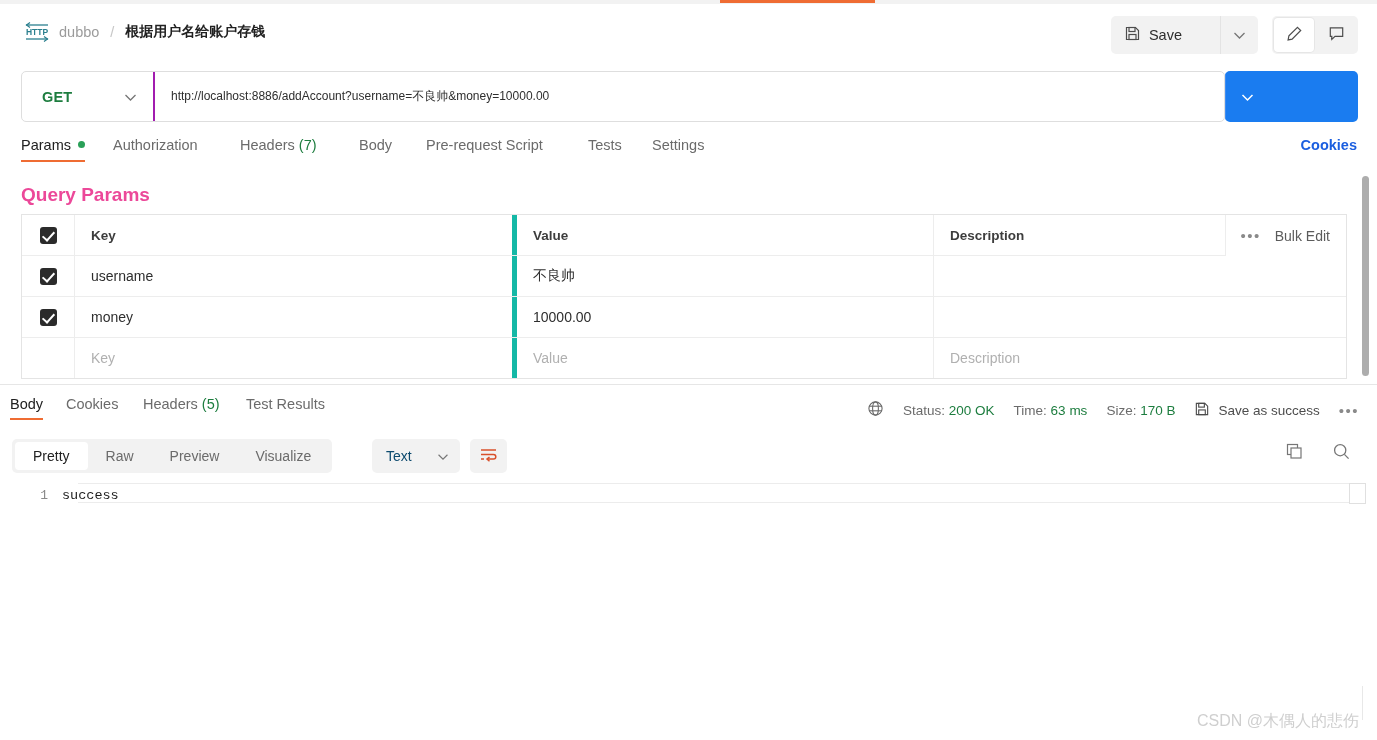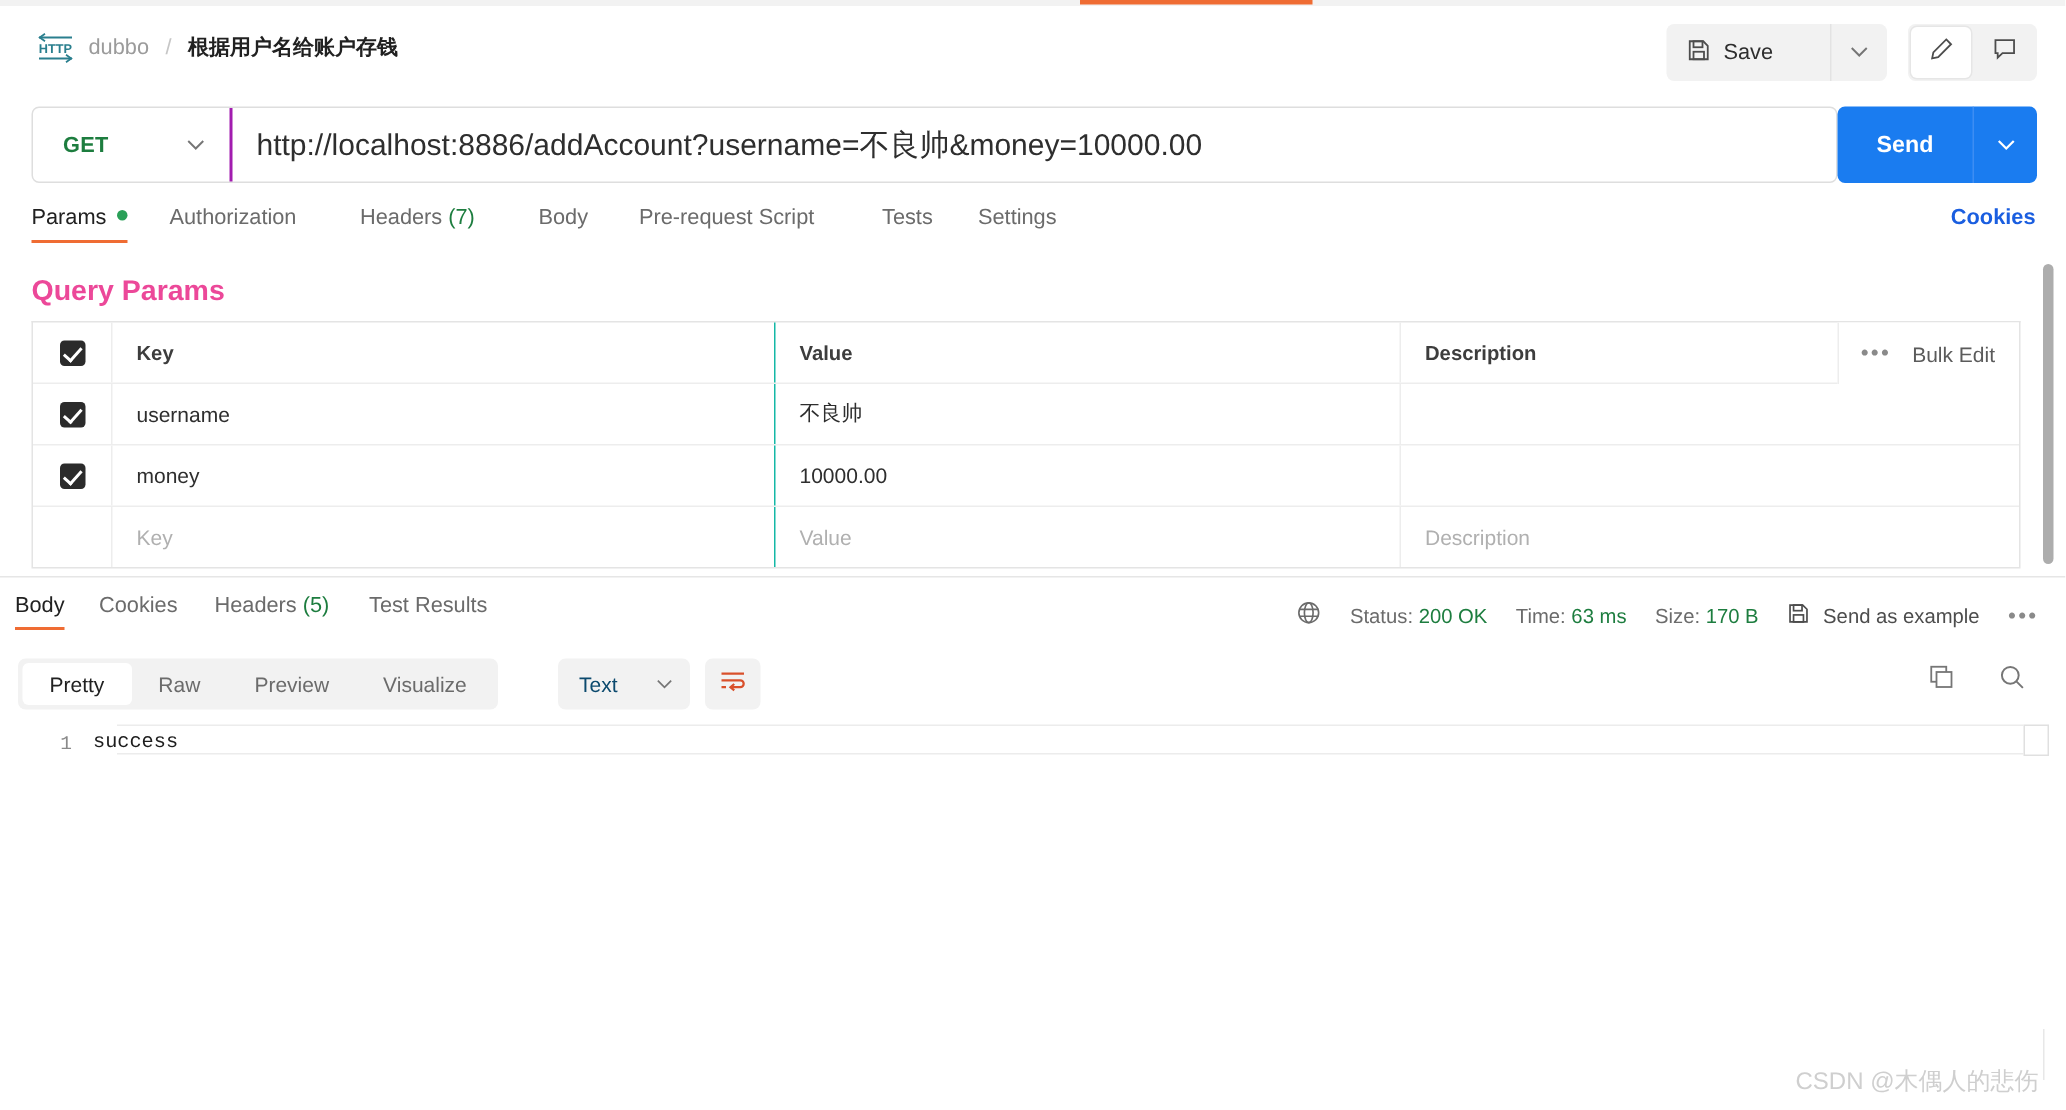--- a/index.html
+++ b/index.html
@@ -32,21 +32,21 @@
   .icon-group { display: flex; align-items: center; gap: 2px; background: #f2f2f2; border-radius: 5px; padding: 2px; height: 38px; }
   .icon-btn { width: 40px; height: 34px; display: flex; align-items: center; justify-content: center; border-radius: 4px; cursor: pointer; }
   .icon-btn.active-white { background: #ffffff; box-shadow: 0 0 0 1px #e6e6e6; }
 
   
   .urlbar { position: absolute; top: 71px; left: 21px; width: 1204px; height: 51px;
             border: 1px solid #dedede; border-radius: 5px; display: flex; align-items: center; background: #fff; }
   .method { width: 133px; height: 100%; display: flex; align-items: center; justify-content: space-between;
             padding: 0 16px 0 20px; border-right: 2px solid #a21caf; cursor: pointer; }
   .method-label { font-size: 14.5px; font-weight: bold; color: #1d7d3f; letter-spacing: .2px; }
-  .url-input { flex: 1; padding: 0 16px; font-size: 20px; color: #2e2e2e; white-space: nowrap; overflow: hidden; }
+  .url-input { flex: 1; padding: 0 16px; font-size: 12px; color: #2e2e2e; white-space: nowrap; overflow: hidden; }
 
   .send-group { position: absolute; top: 71px; right: 19px; width: 133px; height: 51px; display: flex;
                 background: #1a7cf0; border-radius: 5px; overflow: hidden; }
   .send-btn { flex: 1; display: flex; align-items: center; justify-content: center; color: #fff;
               font-size: 15.5px; font-weight: bold; cursor: pointer; }
   .send-caret { width: 43px; display: flex; align-items: center; justify-content: center; border-left: 1px solid #3d8df3; cursor: pointer; }
 
   
   .req-tabs { position: absolute; top: 137px; left: 0; width: 1377px; height: 32px; }
   .tab { position: absolute; top: 0; font-size: 14.5px; color: #6b6b6b; cursor: pointer; white-space: nowrap; }
@@ -55,21 +55,21 @@
   .tab .dot { display: inline-block; width: 7px; height: 7px; border-radius: 50%; background: #2aa058; margin-left: 7px; vertical-align: 2px; }
   .tab .underline { position: absolute; left: 0; bottom: -9px; height: 2px; width: 100%; background: #ef6c33; }
   .cookies-link { position: absolute; right: 20px; top: 0; font-size: 14.5px; font-weight: bold; color: #1a5ee0; cursor: pointer; }
 
   
   .qp-label { position: absolute; top: 184px; left: 21px; font-size: 19px; font-weight: bold; color: #ec4899; }
   .ptable { position: absolute; top: 214px; left: 21px; width: 1326px; border: 1px solid #e4e4e4; border-bottom: none; background: #fff; }
   .prow { display: flex; height: 41px; border-bottom: 1px solid #ededed; }
   .prow:last-child { border-bottom: 1px solid #e4e4e4; }
   .c-check { width: 53px; display: flex; align-items: center; justify-content: center; border-right: 1px solid #ededed; }
-  .c-key { width: 442px; display: flex; align-items: center; padding-left: 16px; border-right: 1px solid #14b8a6; font-size: 14px; }
+  .c-key { width: 442px; display: flex; align-items: center; padding-left: 16px; border-right: 5px solid #14b8a6; font-size: 14px; }
   .c-val { width: 417px; display: flex; align-items: center; padding-left: 16px; border-right: 1px solid #ededed; font-size: 14px; }
   .c-desc { flex: 1; display: flex; align-items: center; padding-left: 16px; font-size: 14px; }
   .hdr .c-key, .hdr .c-val, .hdr .c-desc { font-weight: bold; color: #3d3d3d; font-size: 13.5px; }
   .ph { color: #b0b0b0; }
   .chk { width: 17px; height: 17px; border-radius: 3px; background: #2b2b2b; position: relative; cursor: pointer; }
   .chk::after { content: ""; position: absolute; left: 5px; top: 2px; width: 5px; height: 10px;
                 border: solid #fff; border-width: 0 2.2px 2.2px 0; transform: rotate(42deg); }
   .bulk-wrap { position: absolute; right: 0; top: 0; height: 41px; display: flex; align-items: center; gap: 14px;
                padding-right: 16px; padding-left: 14px; border-left: 1px solid #ededed; background: #fff; }
   .dots { letter-spacing: 1.5px; color: #8a8a8a; font-size: 15px; cursor: pointer; }
@@ -184,21 +184,20 @@
       <span>
         <svg width="13" height="9" viewBox="0 0 13 9" fill="none" stroke="#767676" stroke-width="1.3">
             <polyline points="1.5,2 6.5,7 11.5,2"></polyline>
           </svg>
       </span>
     </div>
     <div class="url-input">http://localhost:8886/addAccount?username=不良帅&amp;money=10000.00</div>
   </div>
 
   <div class="send-group">
-    <div class="send-btn">Send</div>
     <div class="send-caret">
       <span>
         <svg width="13" height="9" viewBox="0 0 13 9" fill="none" stroke="#ffffff" stroke-width="1.5">
             <polyline points="1.5,2 6.5,7 11.5,2"></polyline>
           </svg>
       </span>
     </div>
   </div>
 
   <div class="req-tabs">
@@ -313,21 +312,21 @@
       <span class="g">170 B</span>
     </span>
     <span class="save-example">
       <span>
         <svg width="16" height="16" viewBox="0 0 17 17" fill="none" stroke="#4d4d4d" stroke-width="1.2">
           <path d="M2.5 2.5h9l3 3v9h-12z"></path>
           <rect x="5" y="2.5" width="6" height="4"></rect>
           <rect x="5" y="9.5" width="7" height="5"></rect>
         </svg>
       </span>
-      <span>Send as example</span>
+      <span>Save as success</span>
     </span>
     <span class="dots">•••</span>
   </div>
 
   <div class="view-group">
     <div class="vbtn active">Pretty</div>
     <div class="vbtn">Raw</div>
     <div class="vbtn">Preview</div>
     <div class="vbtn">Visualize</div>
   </div>

